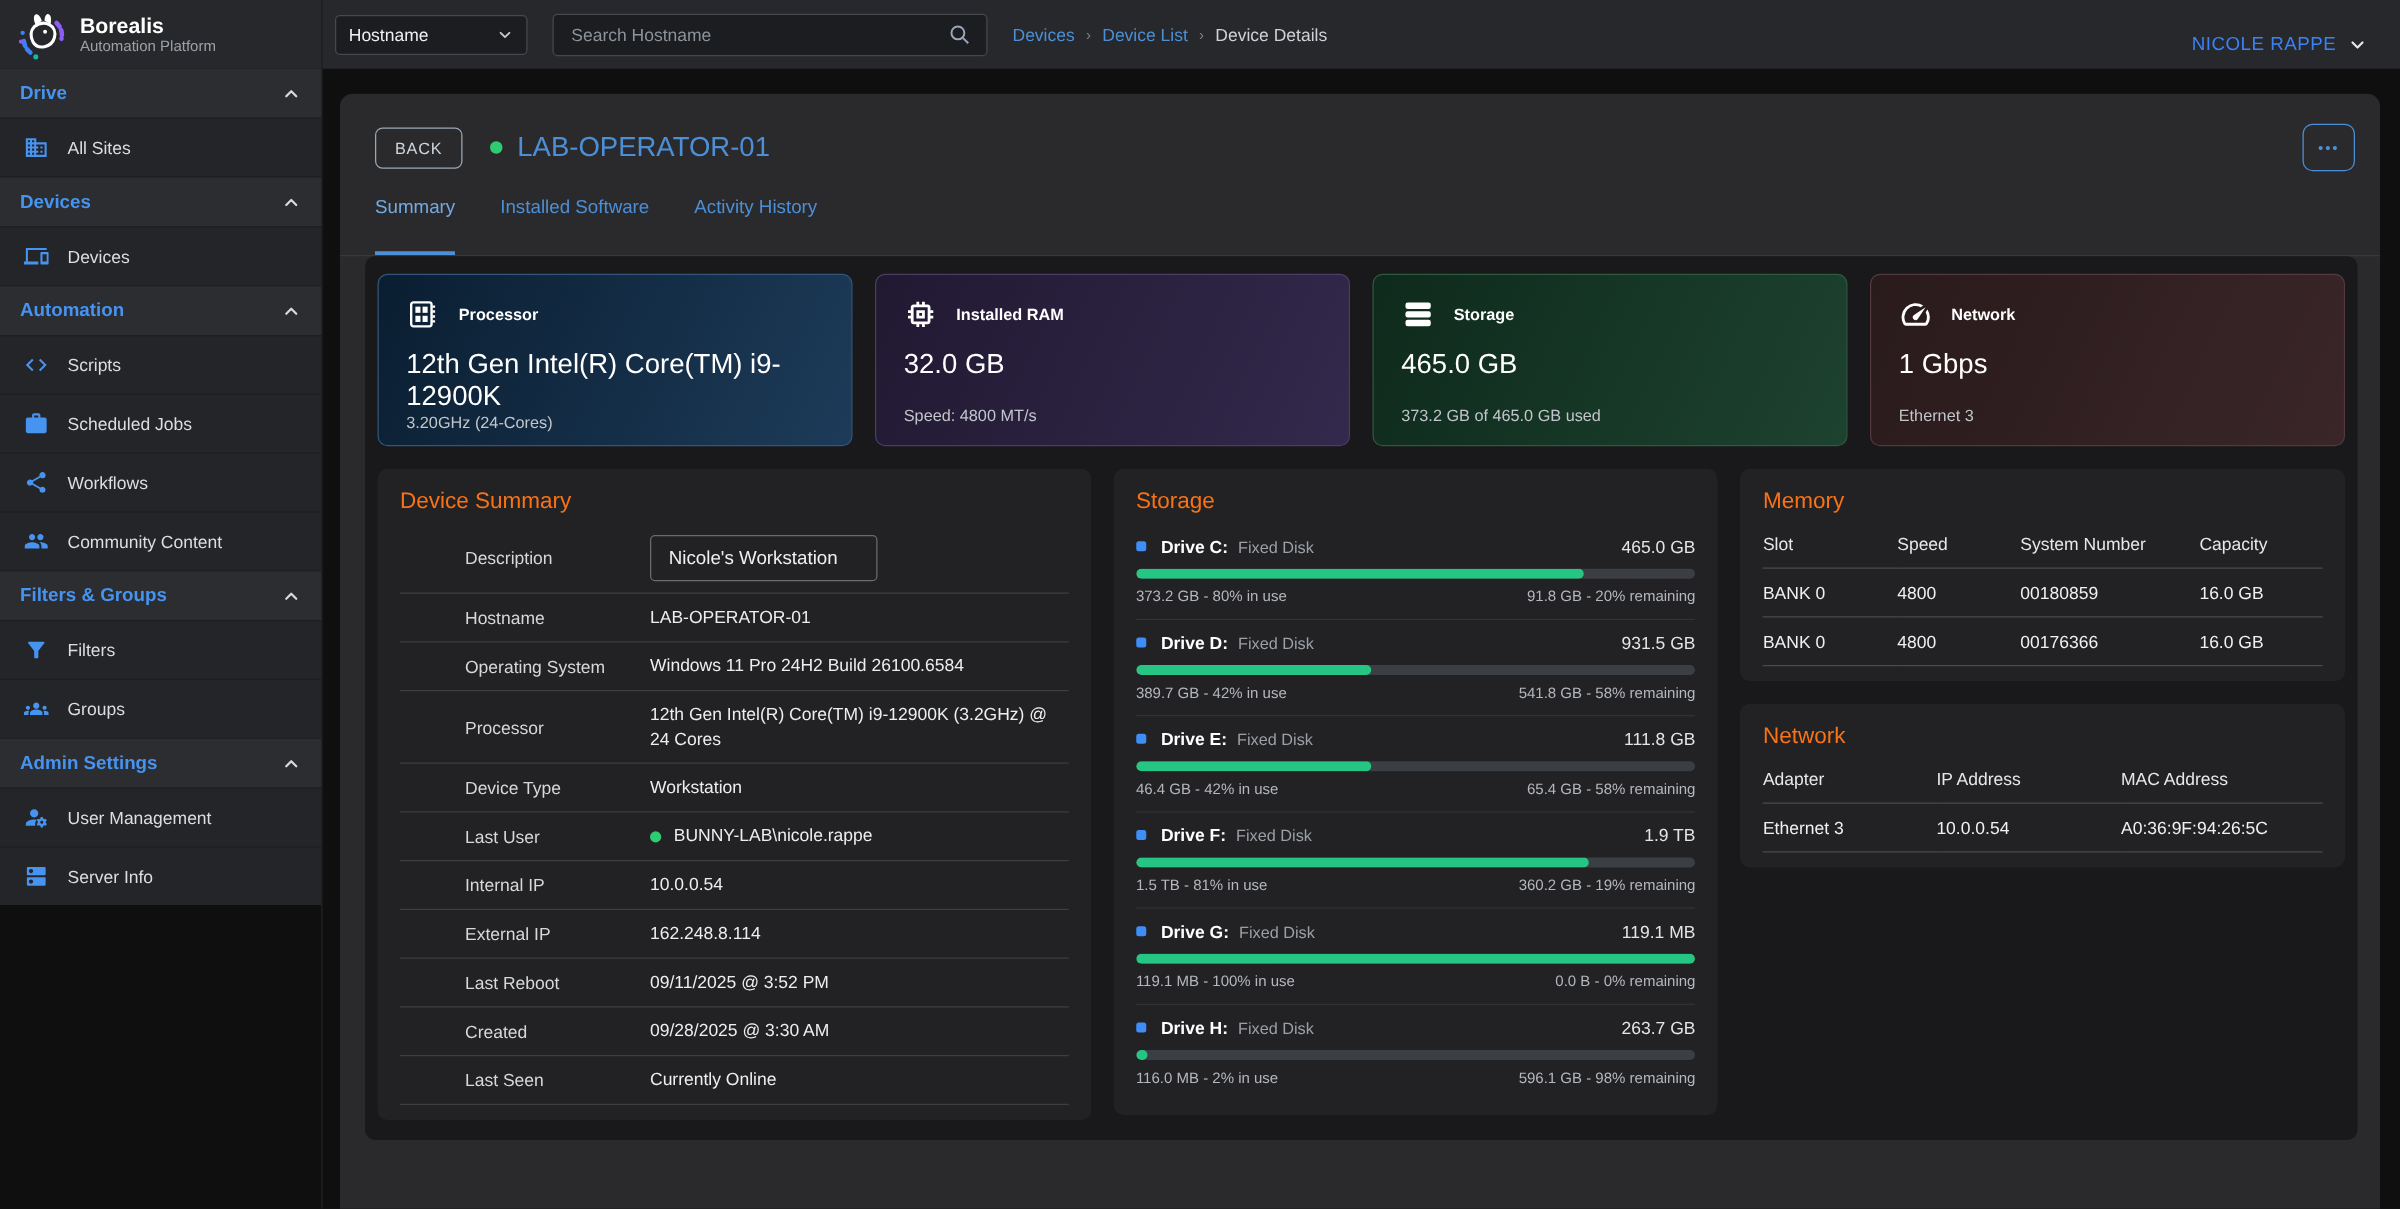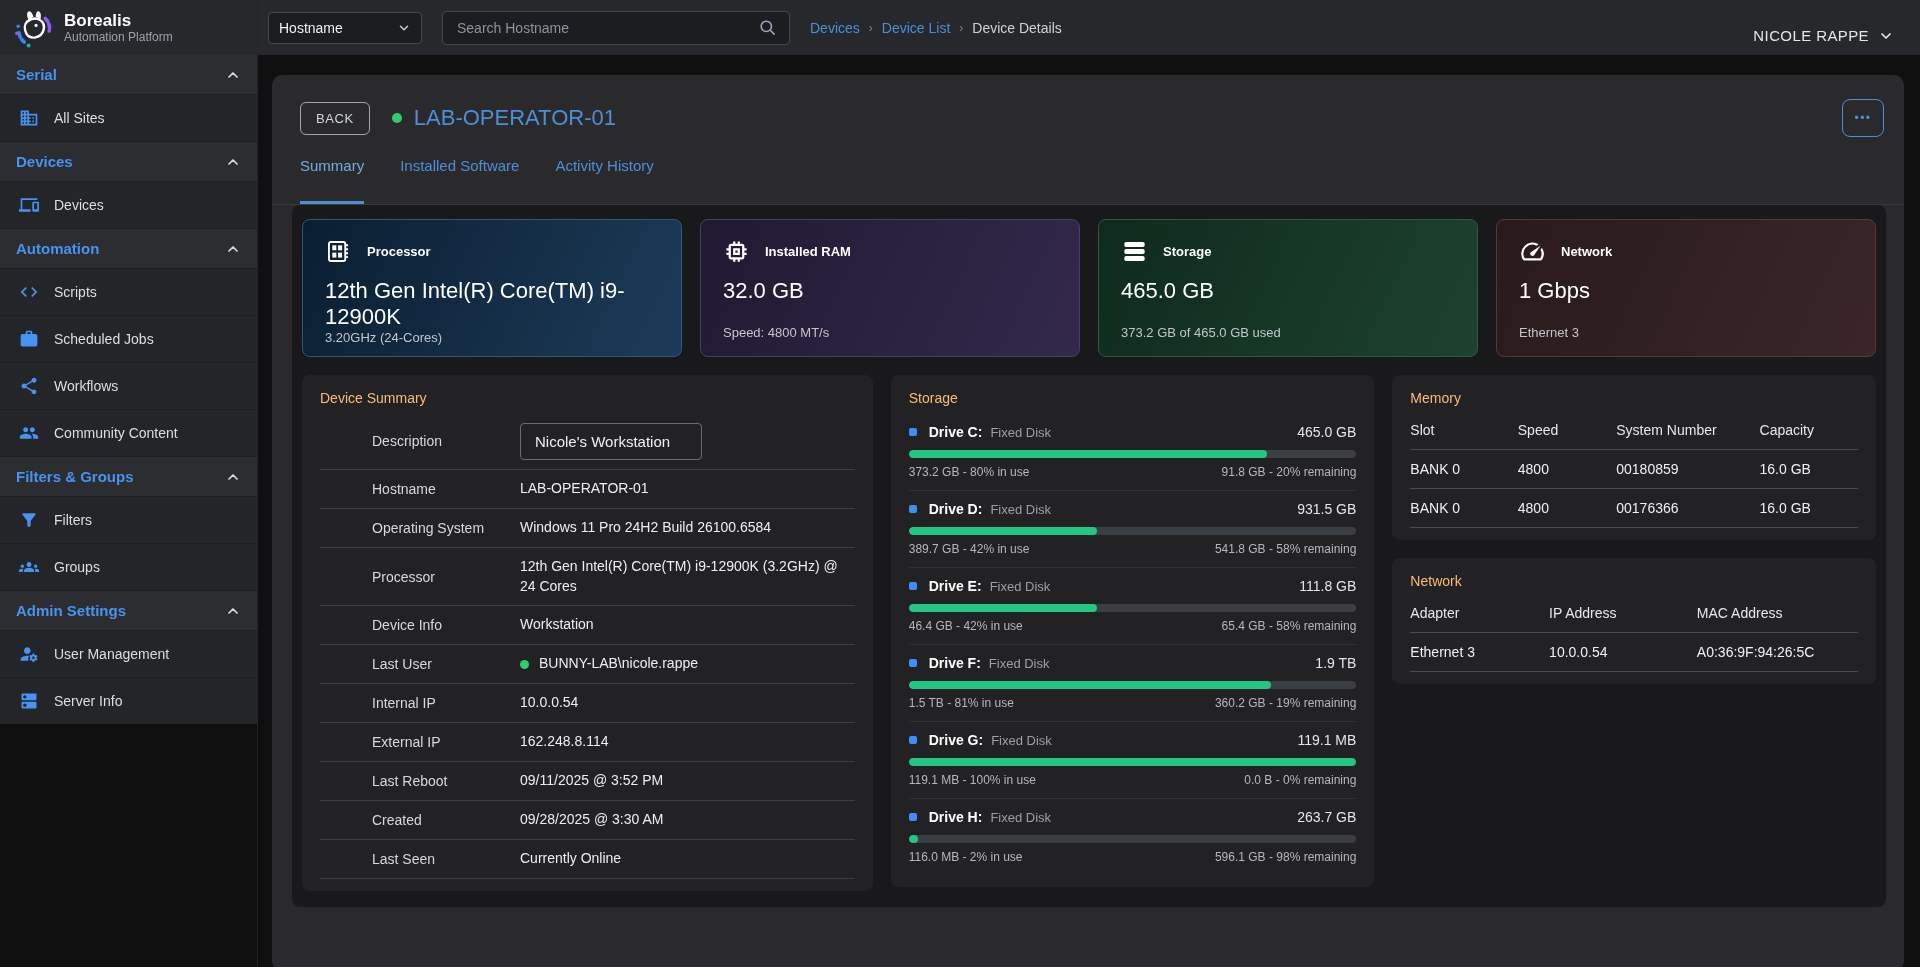--- a/index.html
+++ b/index.html
@@ -30,21 +30,21 @@
   .hostname-select { display:flex; justify-content:space-between; align-items:center; width:154px; height:32px; background:#1b1d20; border:1px solid #45484e; border-radius:4px; padding:0 10px; font-size:14px; color:#f0f0f0; cursor:pointer; }
   .hostname-select .chev svg { width:14px; height:14px; color:#c6c9cd; display:block; }
   .search-box { display:flex; align-items:center; width:348px; height:34px; background:#1b1d20; border:1px solid #45484e; border-radius:4px; padding:0 12px; }
   .search-box input { flex:1; background:transparent; border:none; outline:none; color:#e8e8e8; font-size:14px; font-family:inherit; }
   .search-box input::placeholder { color:#8d939b; }
   .search-box .sicon svg { width:19px; height:19px; color:#9aa7b8; display:block; }
   .breadcrumbs { display:flex; align-items:center; gap:9px; font-size:14px; }
   .crumb-link { color:#4d8fd6; cursor:pointer; }
   .crumb-sep { color:#7c8187; font-size:12px; }
   .crumb-current { color:#cfd2d6; }
-  .user-menu { margin-left:auto; display:flex; align-items:center; gap:9px; color:#e5e5e5; font-size:15px; letter-spacing:0.4px; cursor:pointer;margin-top:16px; }
+  .user-menu { margin-left:auto; display:flex; align-items:center; gap:9px; color:#3b82f6; font-size:15px; letter-spacing:0.4px; cursor:pointer;margin-top:16px; }
   .user-menu .chev svg { width:16px; height:16px; color:#e5e7ea; display:block; }
 
   
   .content { flex:1; padding:20px 16px 17px 14px; }
   .card { background:#2a2a2d; border-radius:10px; height:100%; display:flex; flex-direction:column; }
   .card-header { display:flex; align-items:center; padding:24px 20px 0 28px; }
   .back-btn { background:transparent; border:1px solid #9aa7b4; color:#cfd6dd; font-size:13px; letter-spacing:0.6px; padding:8px 15px; border-radius:6px; font-family:inherit; cursor:pointer; }
   .status-dot { width:10px; height:10px; border-radius:50%; margin:0 12px 0 22px; }
   .device-title { font-size:22px; color:#4d8fd6; }
   .more-btn { margin-left:auto; width:42px; height:38px; border:1px solid #4d8fd6; border-radius:8px; background:transparent; color:#4d8fd6; font-size:12px; letter-spacing:1.5px; cursor:pointer; line-height:1; }
@@ -61,21 +61,21 @@
   .stat-value { font-size:22px; margin-top:13px; color:#fff; }
   .stat-footer { margin-top:auto; font-size:13px; color:#c2c6cb; }
   .theme-blue   { background:linear-gradient(115deg,#0a1e31 0%,#1d3b59 100%); border-color:#33567a; }
   .theme-purple { background:linear-gradient(115deg,#211932 0%,#33294c 100%); border-color:#4a3e66; }
   .theme-green  { background:linear-gradient(115deg,#0e2a1c 0%,#1e4230 100%); border-color:#2e5a42; }
   .theme-red    { background:linear-gradient(115deg,#291a1c 0%,#3a2628 100%); border-color:#543a3e; }
 
   
   .panels { display:grid; grid-template-columns:1.18fr 1fr 1fr; gap:18px; padding:18px 2px 0; align-items:start; }
   .panel { background:#222225; border-radius:8px; padding:15px 18px 12px; }
-  .panel-title { color:#fdba74; font-size:14px; margin-bottom:8px; }
+  .panel-title { color:#f97316; font-size:18px; margin-bottom:8px; }
   .right-col { display:flex; flex-direction:column; gap:18px; }
 
   
   .srow { display:flex; align-items:center; padding:9px 4px; border-bottom:1px solid #3e3e41; min-height:39px; }
   .srow-label { flex:0 0 148px; color:#d6d8da; font-size:14px; line-height:1.3;margin-left:48px; }
   .srow-value { color:#eceef0; font-size:14px; display:flex; align-items:center; gap:10px; line-height:1.4; }
   .desc-input { background:transparent; border:1px solid #6b6b6e; border-radius:4px; color:#f0f0f0; font-size:15px; padding:9px 14px; width:182px; font-family:inherit; }
   .online-dot { width:9px; height:9px; border-radius:50%; flex:0 0 9px; }
 
   
@@ -114,21 +114,21 @@
         <circle cx="5.5" cy="30" r="2" fill="#8b5cf6"></circle>
         <circle cx="19" cy="44" r="2.3" fill="#14b8a6"></circle>
       </svg>
       <div>
         <div class="brand-name">Borealis</div>
         <div class="brand-sub">Automation Platform</div>
       </div>
     </div>
     <nav class="menu">
         <div class="menu-section-header">
-          <span>Serial</span>
+          <span>Drive</span>
           <span class="chev">
             <svg viewBox="0 0 24 24" fill="none" stroke="currentColor" stroke-width="2.6" stroke-linecap="round" stroke-linejoin="round">
               <polyline points="6 15 12 9 18 15"></polyline>
             </svg>
           </span>
         </div>
         <div class="menu-item">
           <span class="mi-icon">
             <svg viewBox="0 0 24 24" fill="currentColor">
               <path d="M12 7V3H2v18h20V7H12zM6 19H4v-2h2v2zm0-4H4v-2h2v2zm0-4H4V9h2v2zm0-4H4V5h2v2zm4 12H8v-2h2v2zm0-4H8v-2h2v2zm0-4H8V9h2v2zm0-4H8V5h2v2zm10 12h-8v-2h2v-2h-2v-2h2v-2h-2V9h8v10zm-2-8h-2v2h2v-2zm0 4h-2v2h2v-2z"></path>
@@ -379,21 +379,21 @@
                       <span>Windows 11 Pro 24H2 Build 26100.6584</span>
                     </div>
                   </div>
                   <div class="srow">
                     <div class="srow-label">Processor</div>
                     <div class="srow-value">
                       <span>12th Gen Intel(R) Core(TM) i9-12900K (3.2GHz) @ 24 Cores</span>
                     </div>
                   </div>
                   <div class="srow">
-                    <div class="srow-label">Device Info</div>
+                    <div class="srow-label">Device Type</div>
                     <div class="srow-value">
                       <span>Workstation</span>
                     </div>
                   </div>
                   <div class="srow">
                     <div class="srow-label">Last User</div>
                     <div class="srow-value">
                       <span class="online-dot" style="background: rgb(46, 204, 113);"></span>
                       <span>BUNNY-LAB\nicole.rappe</span>
                     </div>

